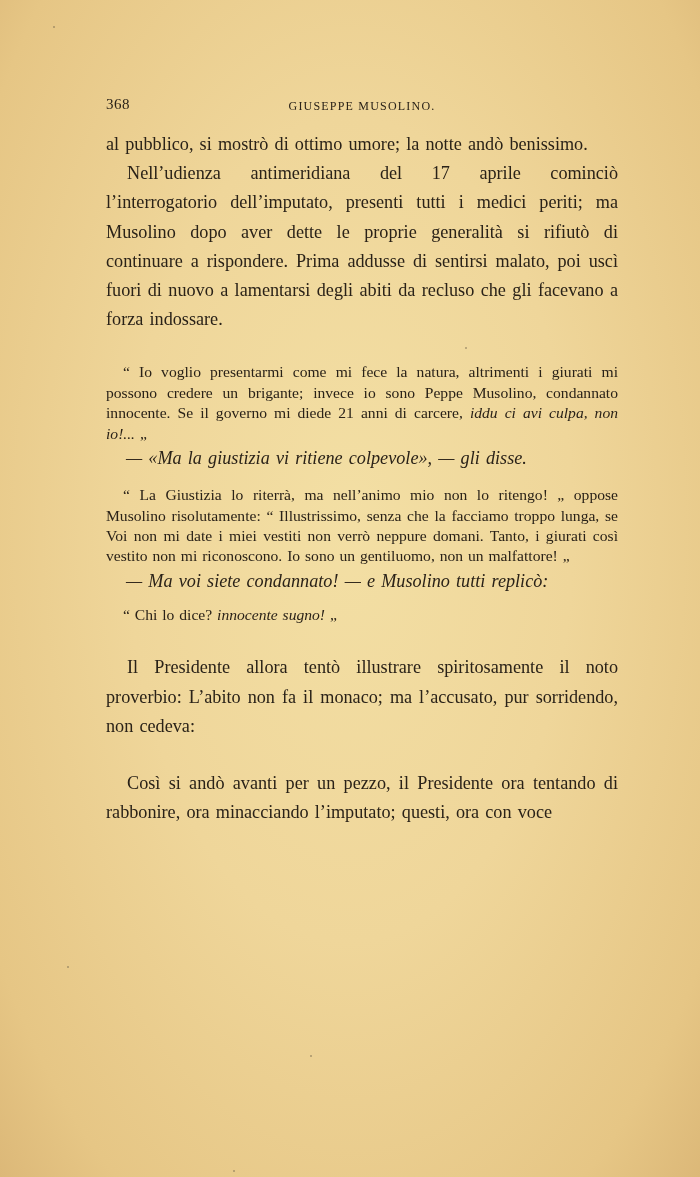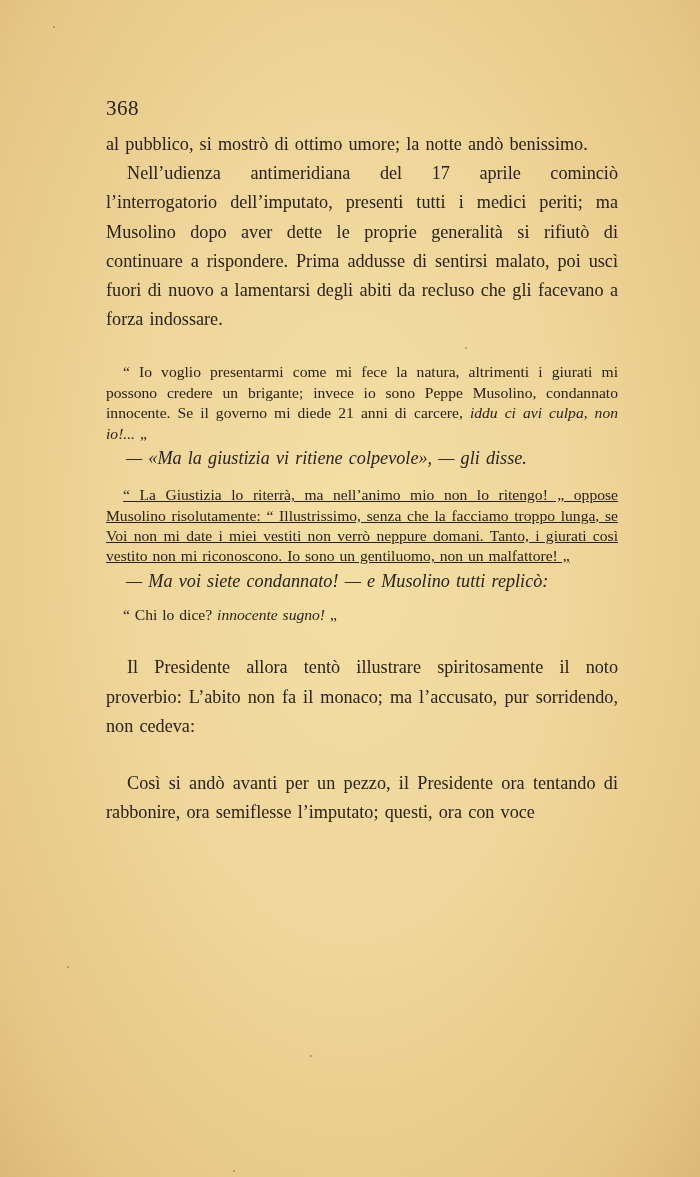--- a/index.html
+++ b/index.html
@@ -25,21 +25,21 @@
       position: absolute;
       top: 96px;
       left: 0;
       width: 512px;
       height: 20px;
     }
     .page-number {
       position: absolute;
       left: 0;
       top: 0;
-      font-size: 21px;
+      font-size: 15px;
       letter-spacing: 0.5px;
     }
     .running-title {
       position: absolute;
       left: 0;
       width: 512px;
       top: 3px;
       text-align: center;
       font-size: 12px;
       letter-spacing: 1.2px;
@@ -63,38 +63,39 @@
       word-spacing: 1.6px;
     }
     .indent { text-indent: 21px; }
     .quote {
       font-size: 15.6px;
       line-height: 20.4px;
       text-indent: 17px;
       word-spacing: 1px;
     }
     .gap-s { margin-top: 9px; }
-    .gap-m { margin-top: 12px; text-decoration: underline; }
+    .gap-m { margin-top: 12px; }
     .gap-l { margin-top: 28px; }
     .dialog-line { text-indent: 0; padding-left: 20px; text-align: left; font-style: italic; }
     em { font-style: italic; }
     .speck {
       position: absolute;
       width: 2px; height: 2px;
       background: #7a6a50;
       border-radius: 50%;
       opacity: 0.6;
     }
   </style>
 </head>
 <body>
 
 <div class="page">
   <div class="running-head">
     <span class="page-number">368</span>
+    <span class="running-title">GIUSEPPE MUSOLINO.</span>
   </div>
 
   <div class="body-text">
     <p class="para">al pubblico, si mostrò di ottimo umore; la notte andò benissimo.</p>
 
     <p class="para indent">Nell’udienza antimeridiana del 17 aprile cominciò l’interrogatorio dell’imputato, presenti tutti i medici periti; ma Musolino dopo aver dette le proprie generalità si rifiutò di continuare a rispondere. Prima addusse di sentirsi malato, poi uscì fuori di nuovo a lamentarsi degli abiti da recluso che gli facevano a forza indossare.</p>
 
     <p class="quote gap-l"><span>“ Io voglio presentarmi come mi fece la natura, altrimenti i giurati mi possono credere un brigante; invece io sono Peppe Musolino, condannato innocente. Se il governo mi diede 21 anni di carcere,</span> <em>iddu ci avi culpa, non io!...</em><span> „</span></p>
 
 
@@ -103,21 +104,21 @@
     <p class="quote gap-m">“ La Giustizia lo riterrà, ma nell’animo mio non lo ritengo! „ oppose Musolino risolutamente: “ Illustrissimo, senza che la facciamo troppo lunga, se Voi non mi date i miei vestiti non verrò neppure domani. Tanto, i giurati così vestito non mi riconoscono. Io sono un gentiluomo, non un malfattore! „</p>
 
 
     <p class="para dialog-line">— Ma voi siete condannato! — e Musolino tutti replicò:</p>
 
     <p class="quote gap-s"><span>“ Chi lo dice? </span><em>innocente sugno!</em><span> „</span></p>
 
     <p class="para indent gap-l">Il Presidente allora tentò illustrare spiritosamente il noto proverbio: L’abito non fa il monaco; ma l’accusato, pur sorridendo, non cedeva:</p>
 
 
-    <p class="para indent gap-l">Così si andò avanti per un pezzo, il Presidente ora tentando di rabbonire, ora semiflesse l’imputato; questi, ora con voce</p>
+    <p class="para indent gap-l">Così si andò avanti per un pezzo, il Presidente ora tentando di rabbonire, ora minacciando l’imputato; questi, ora con voce</p>
   </div>
 </div>
 
 <span class="speck" style="left:53px;top:26px;"></span>
 <span class="speck" style="left:465px;top:347px;"></span>
 <span class="speck" style="left:310px;top:1055px;"></span>
 <span class="speck" style="left:67px;top:966px;"></span>
 <span class="speck" style="left:233px;top:1170px;"></span>
 
 </body></html>

